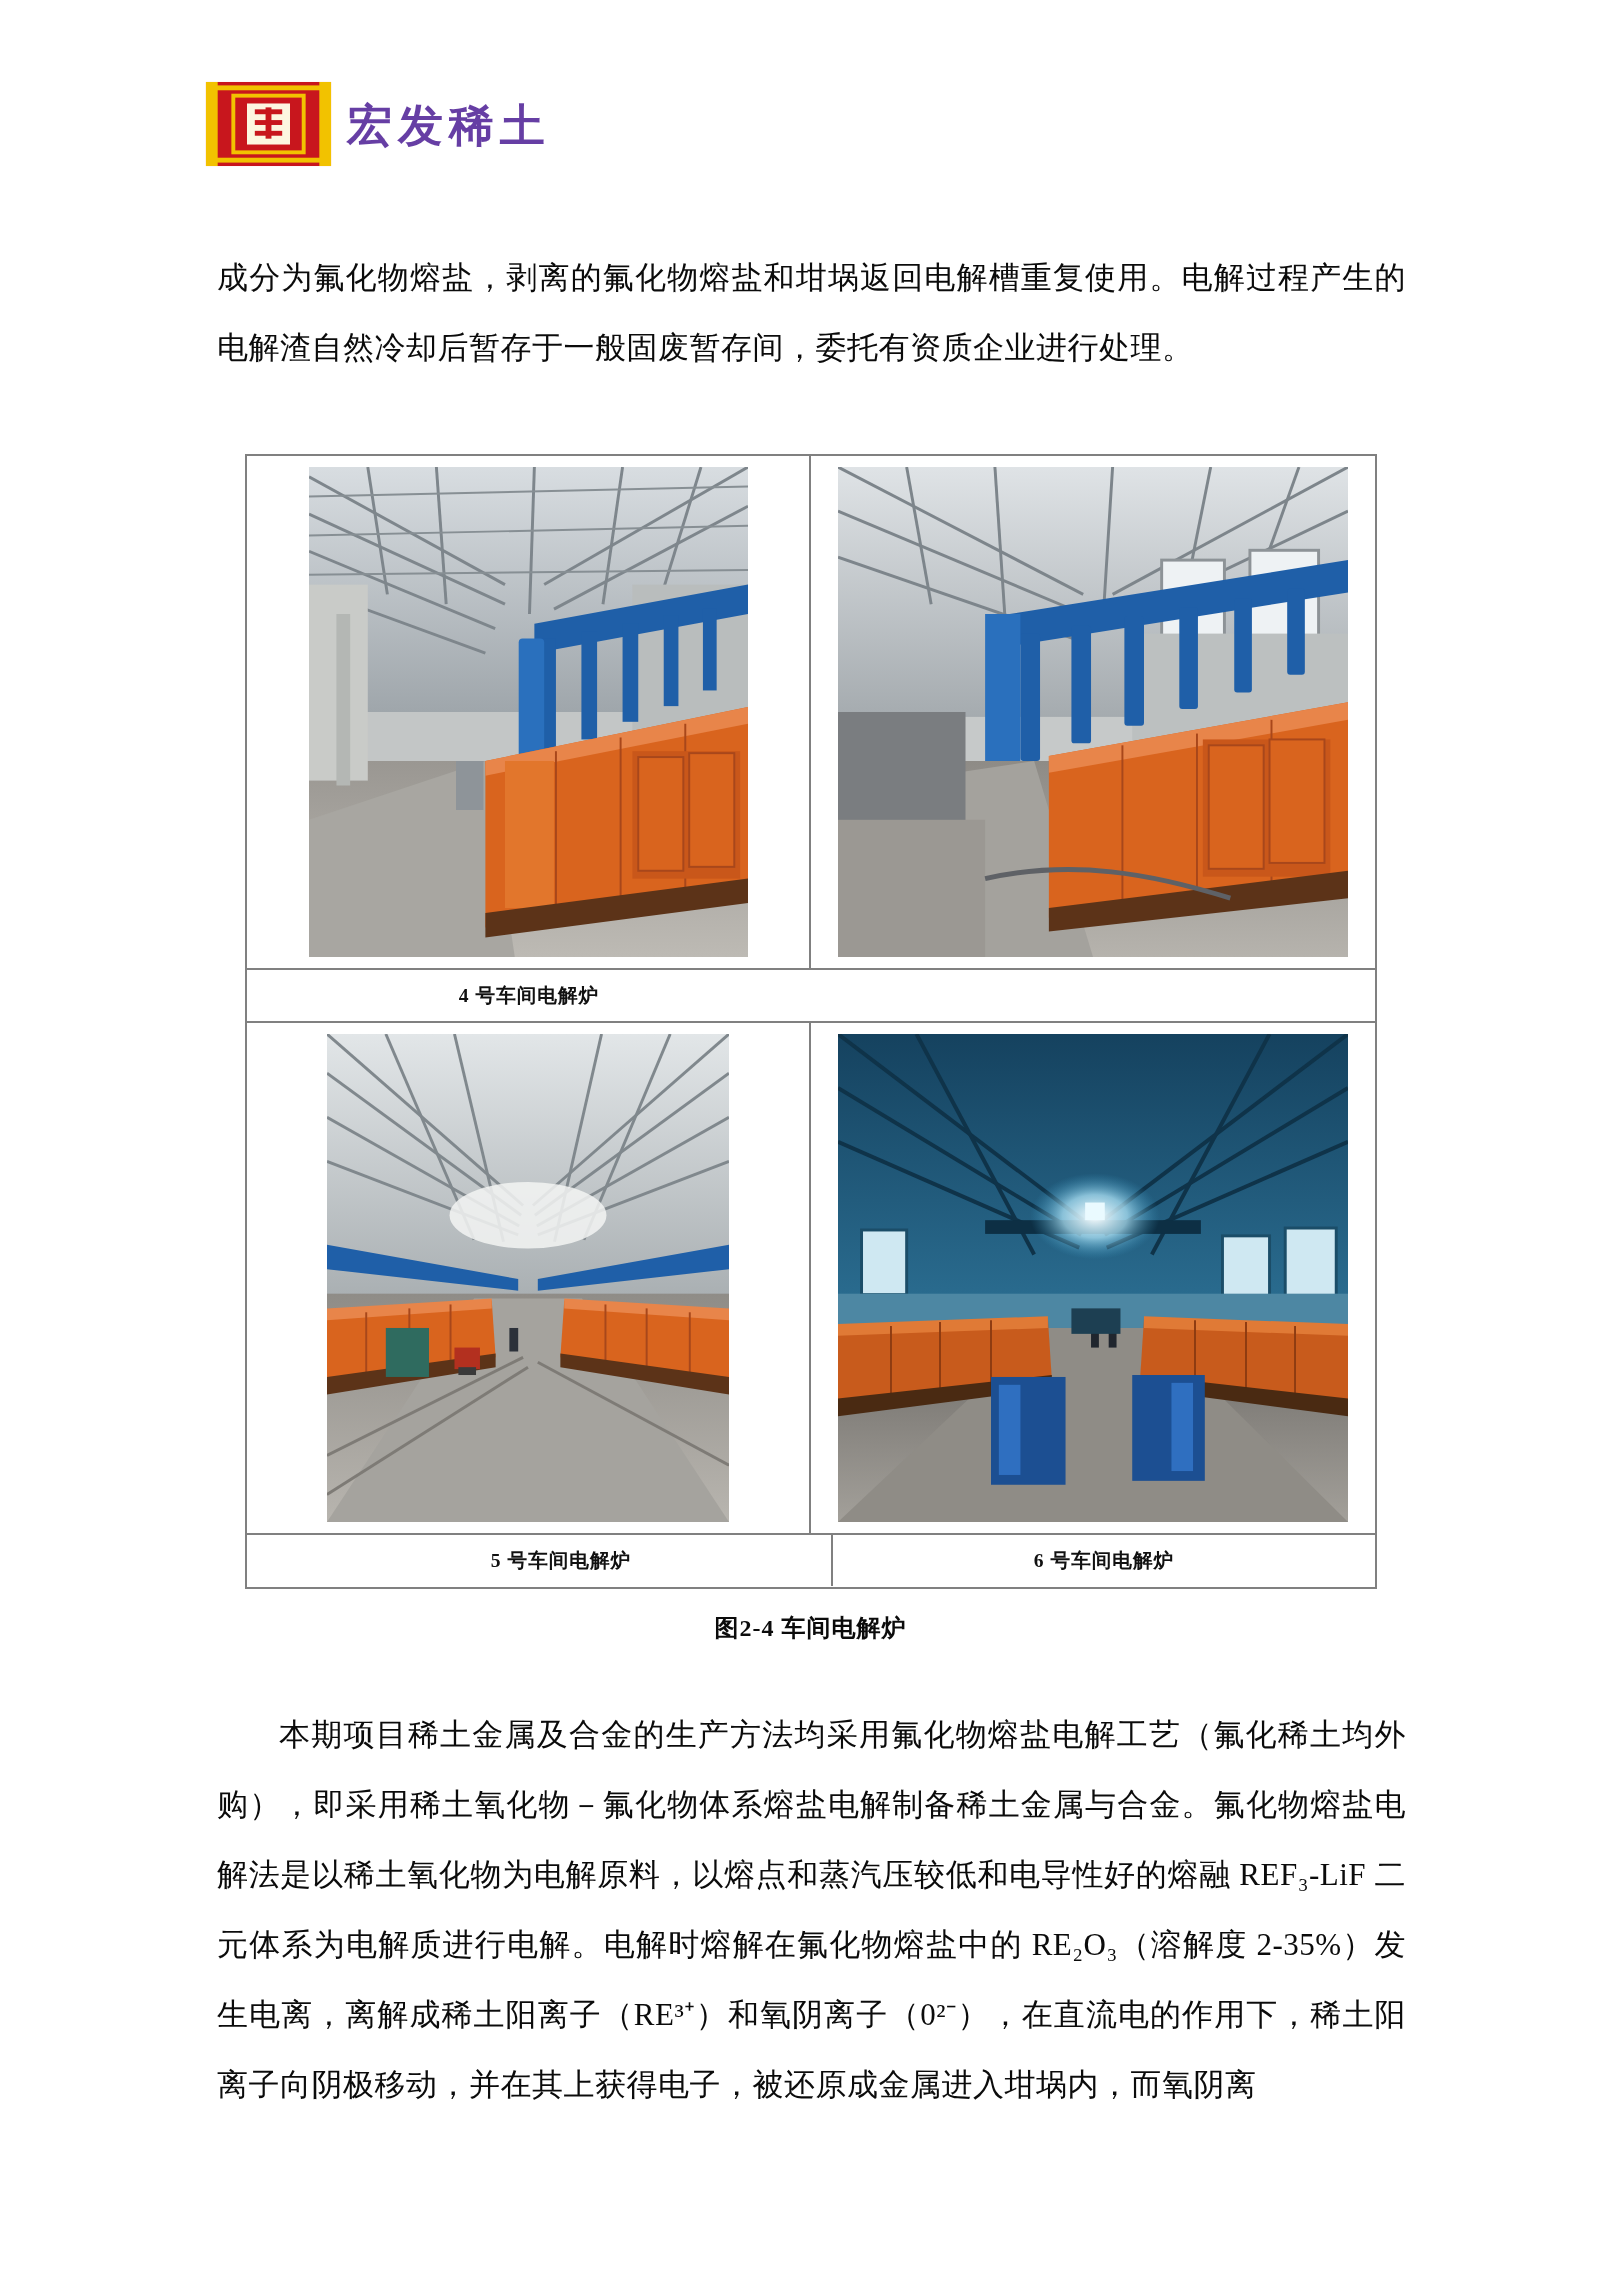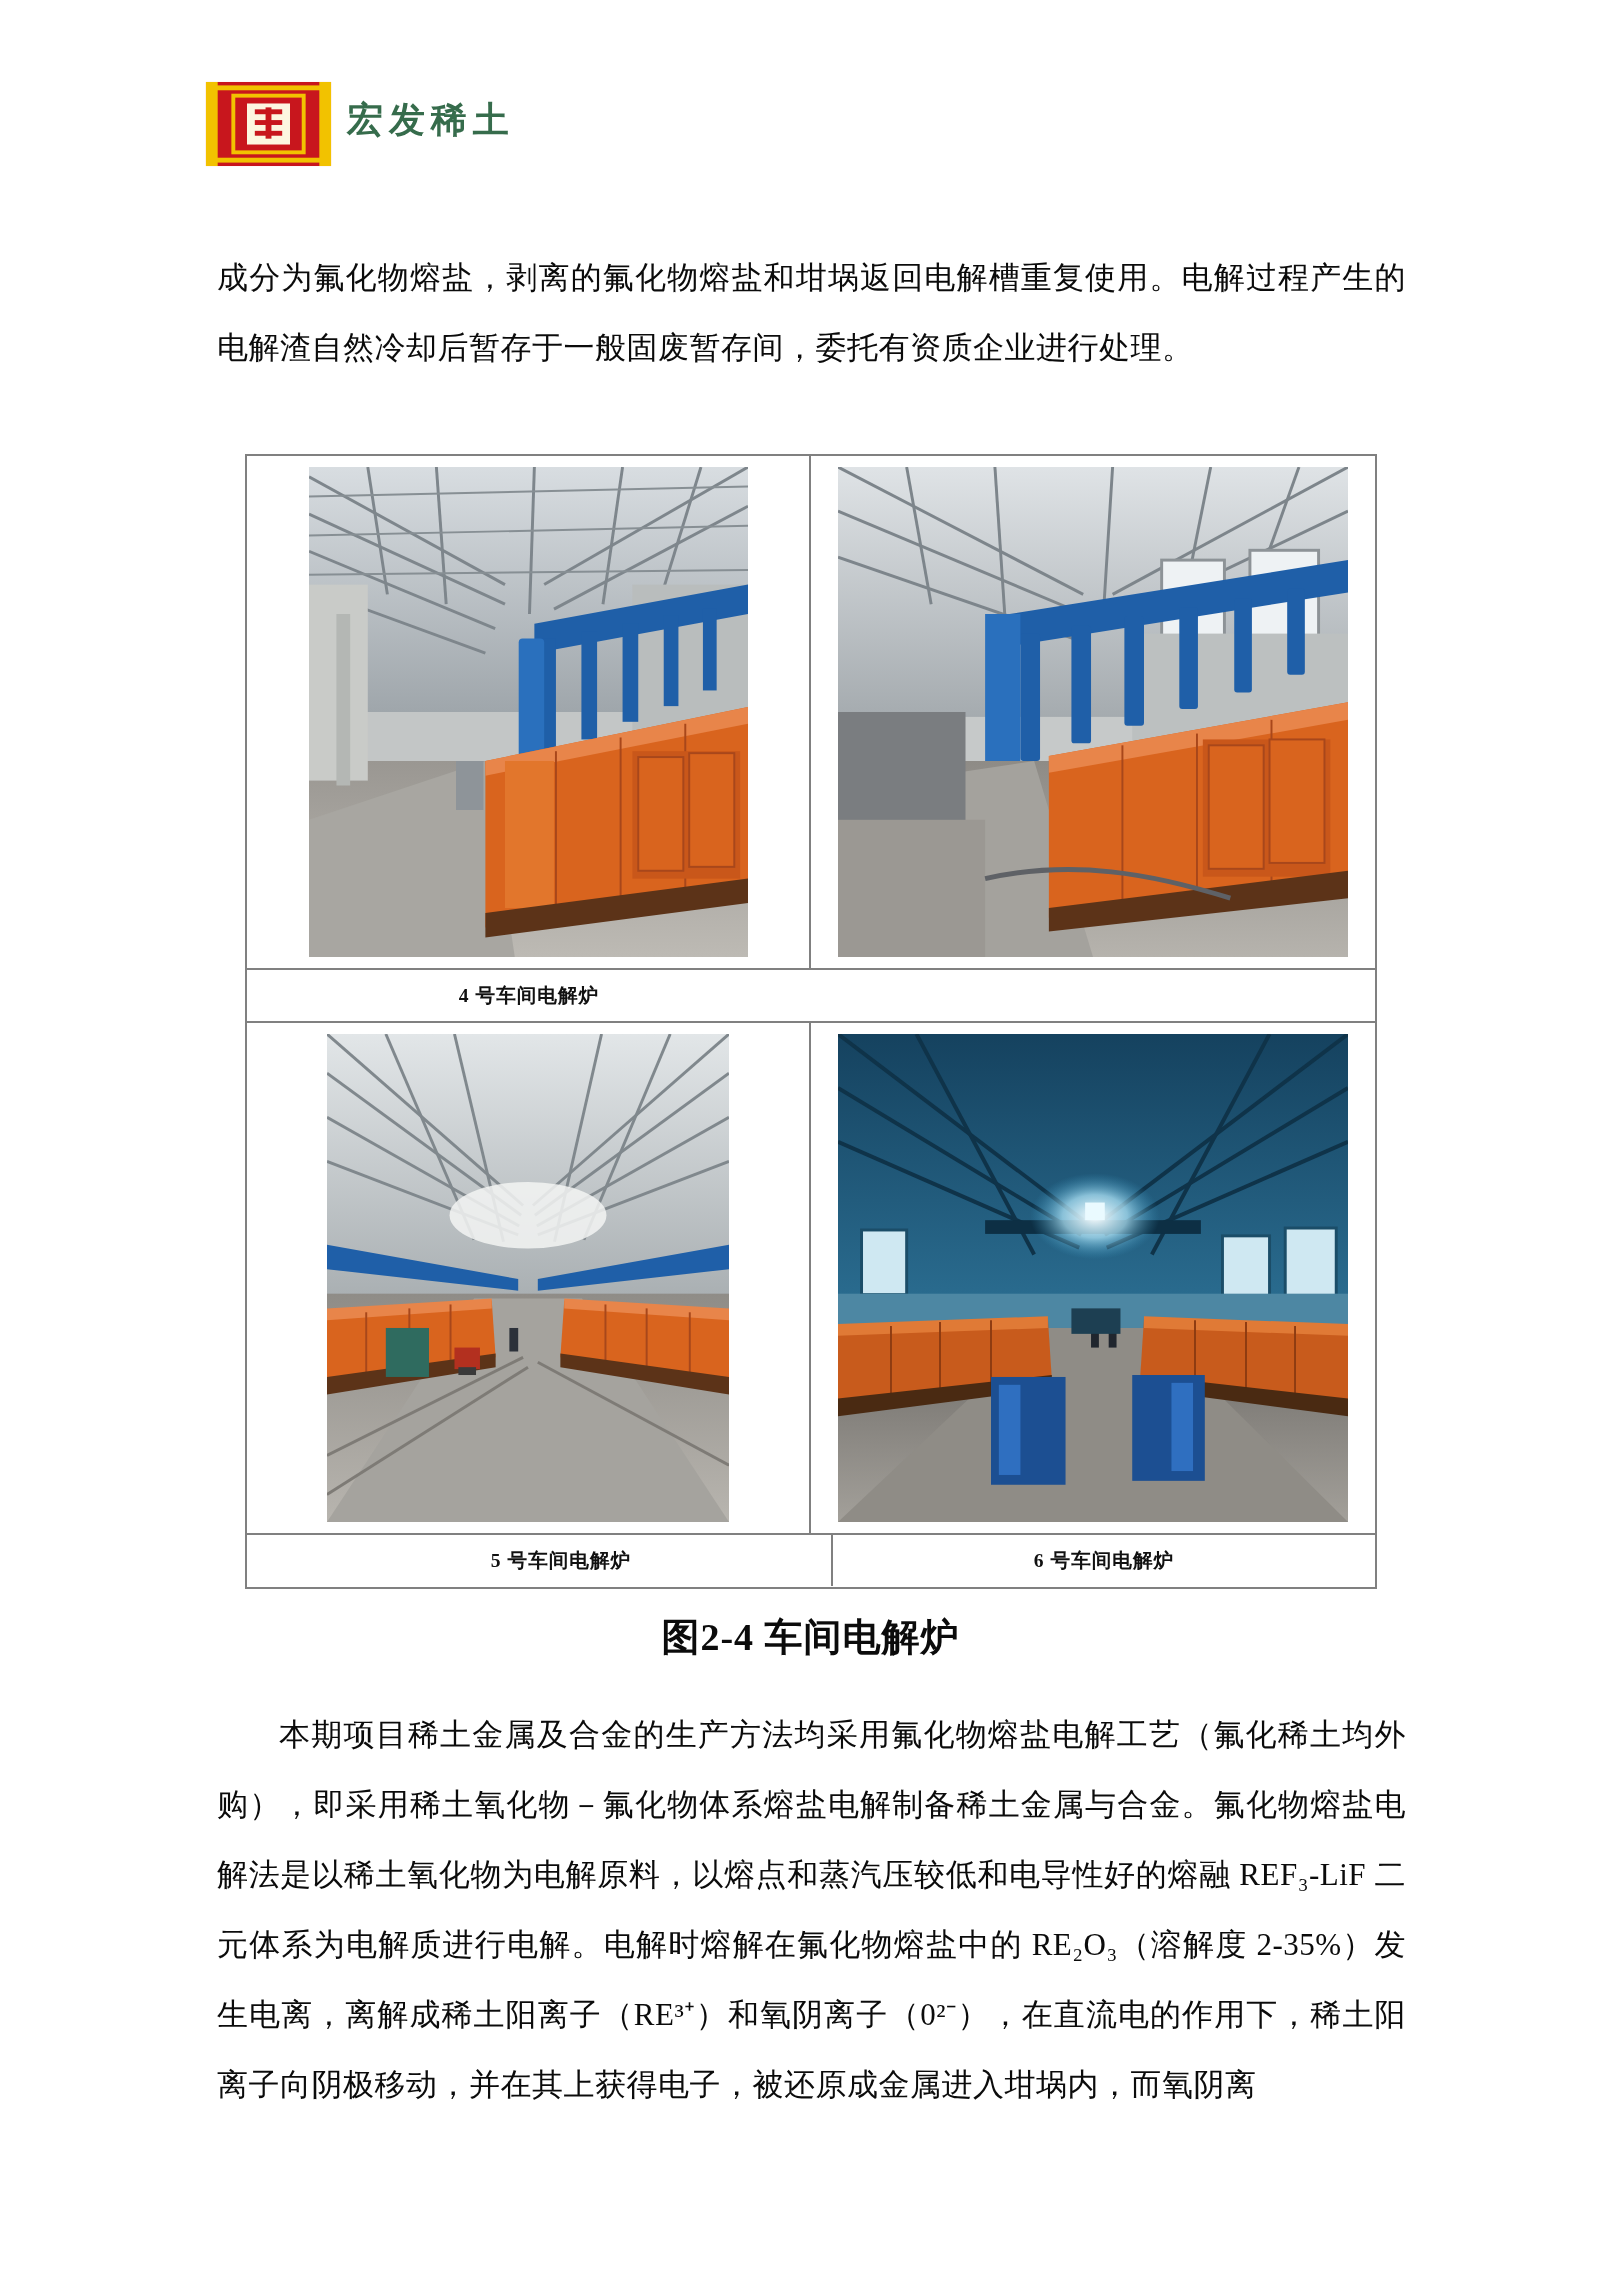--- a/index.html
+++ b/index.html
@@ -34,23 +34,23 @@
     left: 0; top: 0;
     width: 129px;
     height: 88px;
     display: block;
   }
   .logo-text {
     position: absolute;
     left: 143px;
     top: 15.7px;
     font-family: "DejaVu Sans", sans-serif;
-    font-size: 36px;
+    font-size: 45px;
     font-weight: bold;
-    color: #14532d;
+    color: #4c1d95;
     letter-spacing: 5.9px;
     white-space: nowrap;
     opacity: 0.85;
   }
   
   .para {
     position: absolute;
     font-size: 31px;
     line-height: 70px;
     color: #0b0b0b;
@@ -128,21 +128,21 @@
   .ph3 { width: 402px; height: 488px; margin: 10.8px auto 10.8px auto; }
   
   .ph4 { width: 510px; height: 488px; margin: 10.8px auto 10.8px auto; }
 
   .fig-title {
     position: absolute;
     left: 0;
     top: 1612px;
     width: 1621px;
     text-align: center;
-    font-size: 38px;
+    font-size: 24px;
     font-weight: bold;
     color: #0b0b0b;
     letter-spacing: 1px;
   }
   svg { display: block; }
 </style>
 </head>
 <body>
 
 <div class="page">

